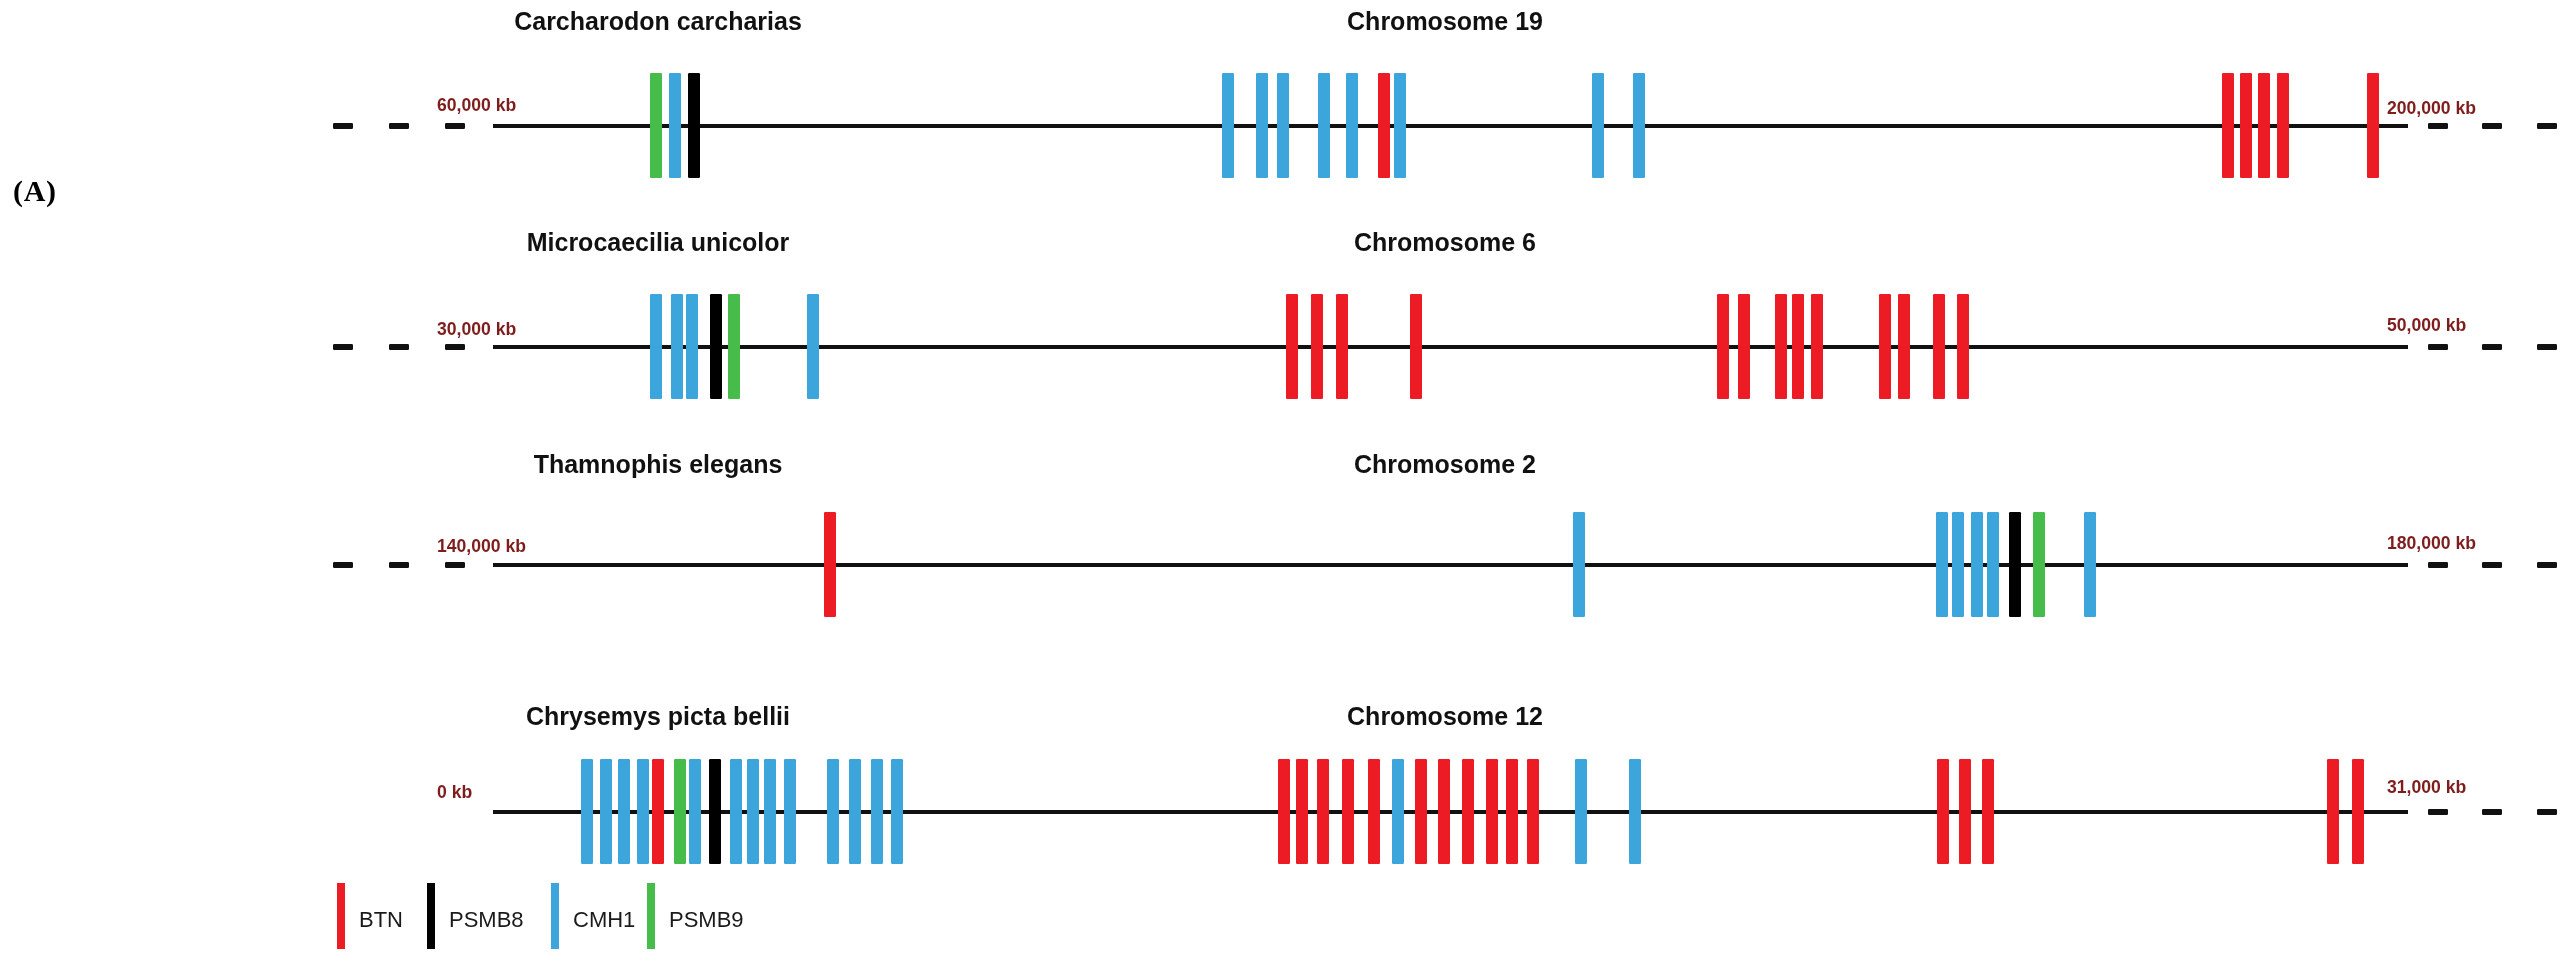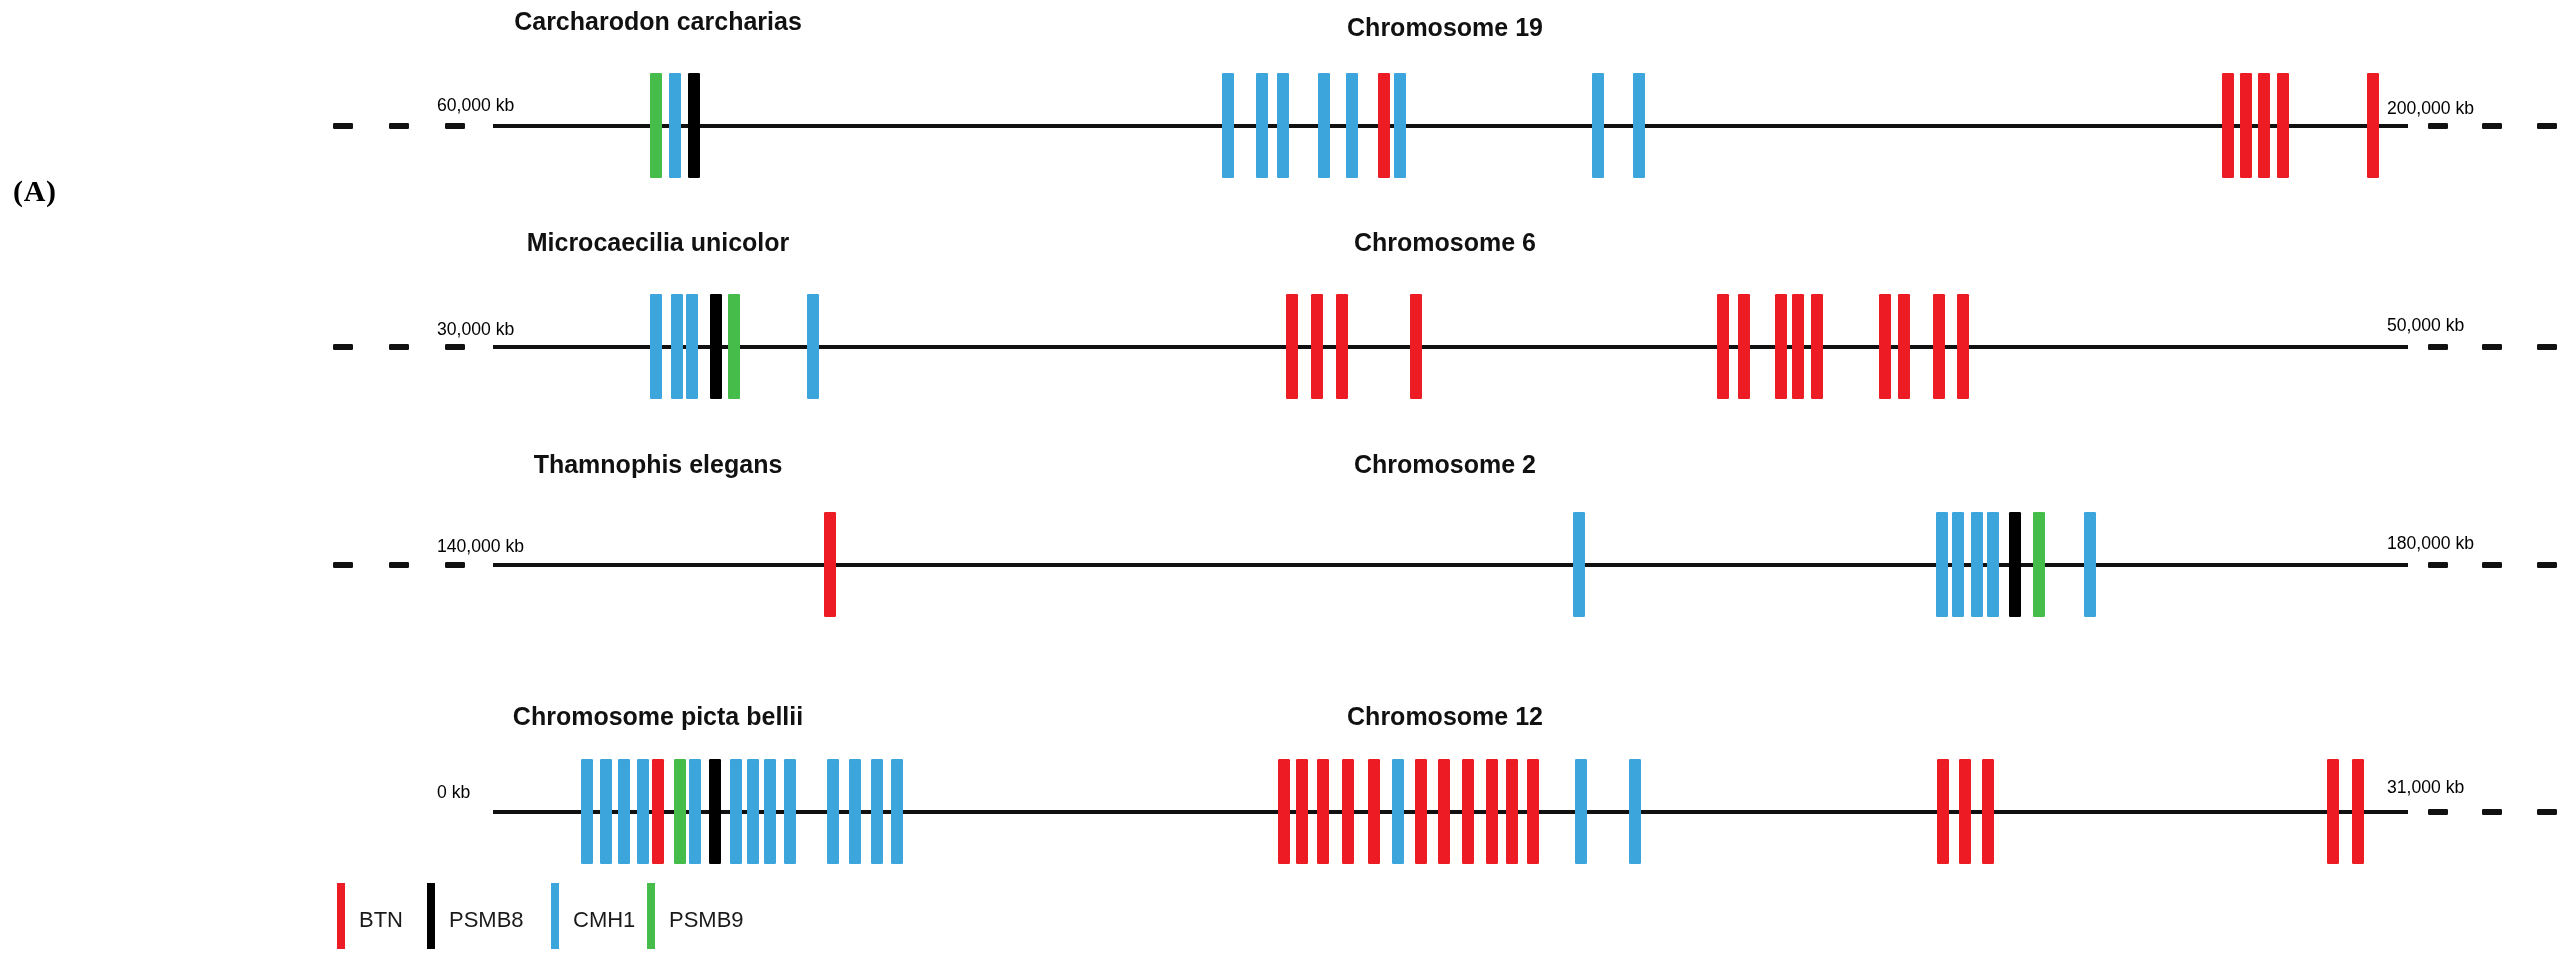--- a/index.html
+++ b/index.html
@@ -21,40 +21,40 @@
     font-size:25px;font-weight:bold;color:#111;
     white-space:nowrap;
   }
   .chrom-line{
     position:absolute;height:3.9px;background:#111;
   }
   .dash{
     position:absolute;height:5.9px;background:#111;border-radius:1.3px;
   }
   .kb-label{
-    position:absolute;font-size:17.6px;color:#000000;white-space:nowrap;
+    position:absolute;font-size:17.6px;color:#7f1d1d;white-space:nowrap;font-weight:bold;
   }
   .gene-bar{
     position:absolute;width:11.7px;height:105px;border-radius:1.3px;
   }
   .legend-bar{
     position:absolute;width:7.8px;height:66px;
   }
   .legend-label{
     position:absolute;font-size:22px;color:#1a1a1a;white-space:nowrap;
   }
 </style>
 </head>
 <body>
 
 <div class="canvas">
   <div class="panel-label">(A)</div>
   <div id="rows-container">
       <div class="row-title" style="left: 658px; top: 6.5px;">Carcharodon carcharias</div>
-      <div class="row-title" style="left: 1445px; top: 13px;">Chromosome 19</div>
+      <div class="row-title" style="left: 1445px; top: 7px;">Chromosome 19</div>
       <div class="chrom-line" style="left: 493px; top: 124px; width: 1915px; background: rgb(17, 17, 17);"></div>
       <div class="dash" style="left: 333px; top: 123px; width: 20px;"></div>
       <div class="dash" style="left: 389px; top: 123px; width: 20px;"></div>
       <div class="dash" style="left: 445px; top: 123px; width: 20px;"></div>
       <div class="dash" style="left: 2428px; top: 123px; width: 20px;"></div>
       <div class="dash" style="left: 2482px; top: 123px; width: 20px;"></div>
       <div class="dash" style="left: 2537px; top: 123px; width: 20px;"></div>
       <div class="kb-label" style="left: 437px; top: 95px;">60,000 kb</div>
       <div class="kb-label" style="left: 2387px; top: 98px;">200,000 kb</div>
       <div class="gene-bar" style="left: 650px; top: 73px; background: rgb(70, 188, 75);"></div>
@@ -117,21 +117,21 @@
       <div class="kb-label" style="left: 2387px; top: 533px;">180,000 kb</div>
       <div class="gene-bar" style="left: 824px; top: 512px; background: rgb(237, 28, 36);"></div>
       <div class="gene-bar" style="left: 1573px; top: 512px; background: rgb(59, 165, 220);"></div>
       <div class="gene-bar" style="left: 1936px; top: 512px; background: rgb(59, 165, 220);"></div>
       <div class="gene-bar" style="left: 1952px; top: 512px; background: rgb(59, 165, 220);"></div>
       <div class="gene-bar" style="left: 1971px; top: 512px; background: rgb(59, 165, 220);"></div>
       <div class="gene-bar" style="left: 1987px; top: 512px; background: rgb(59, 165, 220);"></div>
       <div class="gene-bar" style="left: 2009px; top: 512px; background: rgb(0, 0, 0);"></div>
       <div class="gene-bar" style="left: 2033px; top: 512px; background: rgb(70, 188, 75);"></div>
       <div class="gene-bar" style="left: 2084px; top: 512px; background: rgb(59, 165, 220);"></div>
-      <div class="row-title" style="left: 658px; top: 702px;">Chromosome picta bellii</div>
+      <div class="row-title" style="left: 658px; top: 702px;">Chrysemys picta bellii</div>
       <div class="row-title" style="left: 1445px; top: 702px; text-align: right;">Chromosome 12</div>
       <div class="chrom-line" style="left: 493px; top: 810px; width: 1915px; background: rgb(17, 17, 17);"></div>
       <div class="dash" style="left: 2428px; top: 809px; width: 20px;"></div>
       <div class="dash" style="left: 2482px; top: 809px; width: 20px;"></div>
       <div class="dash" style="left: 2537px; top: 809px; width: 20px;"></div>
       <div class="kb-label" style="left: 437px; top: 782px;">0 kb</div>
       <div class="kb-label" style="left: 2387px; top: 777px;">31,000 kb</div>
       <div class="gene-bar" style="left: 581px; top: 759px; background: rgb(59, 165, 220);"></div>
       <div class="gene-bar" style="left: 600px; top: 759px; background: rgb(59, 165, 220);"></div>
       <div class="gene-bar" style="left: 618px; top: 759px; background: rgb(59, 165, 220);"></div>

